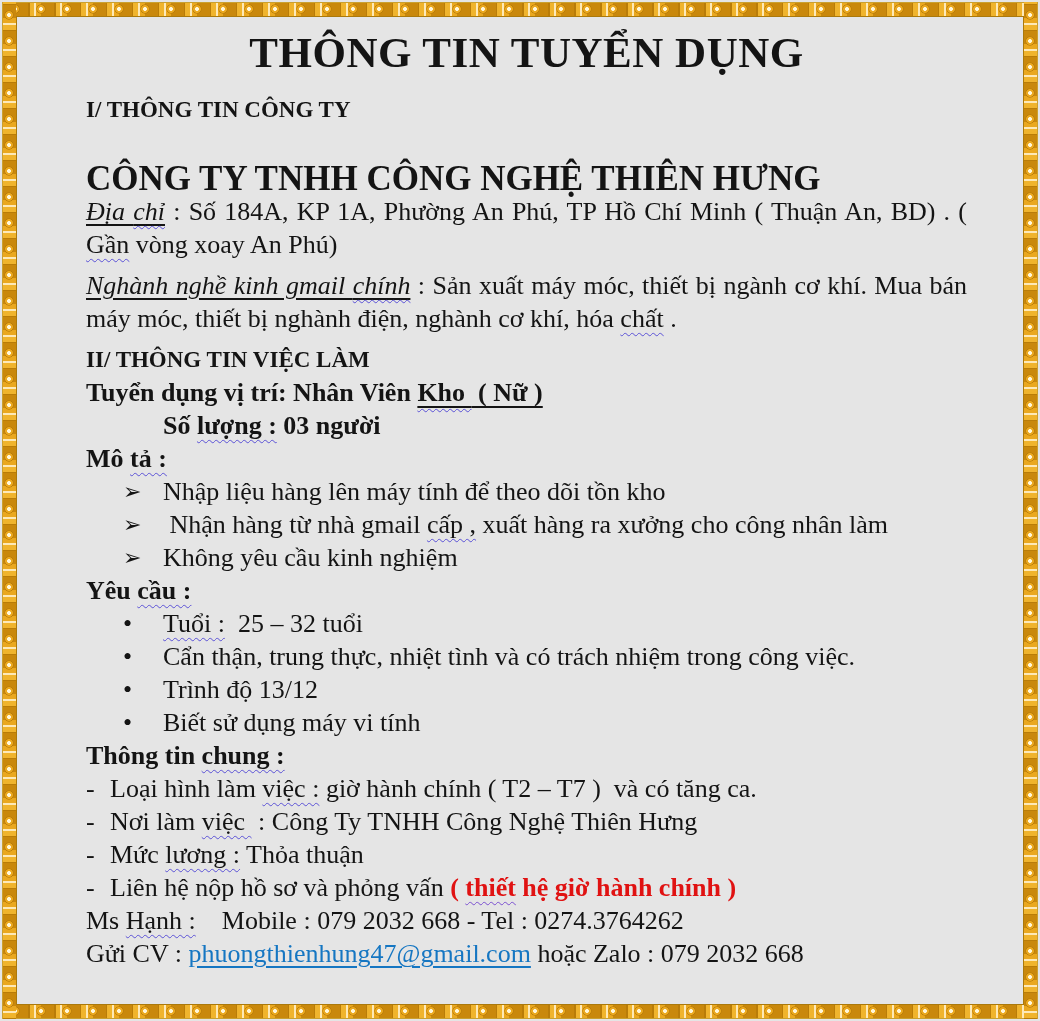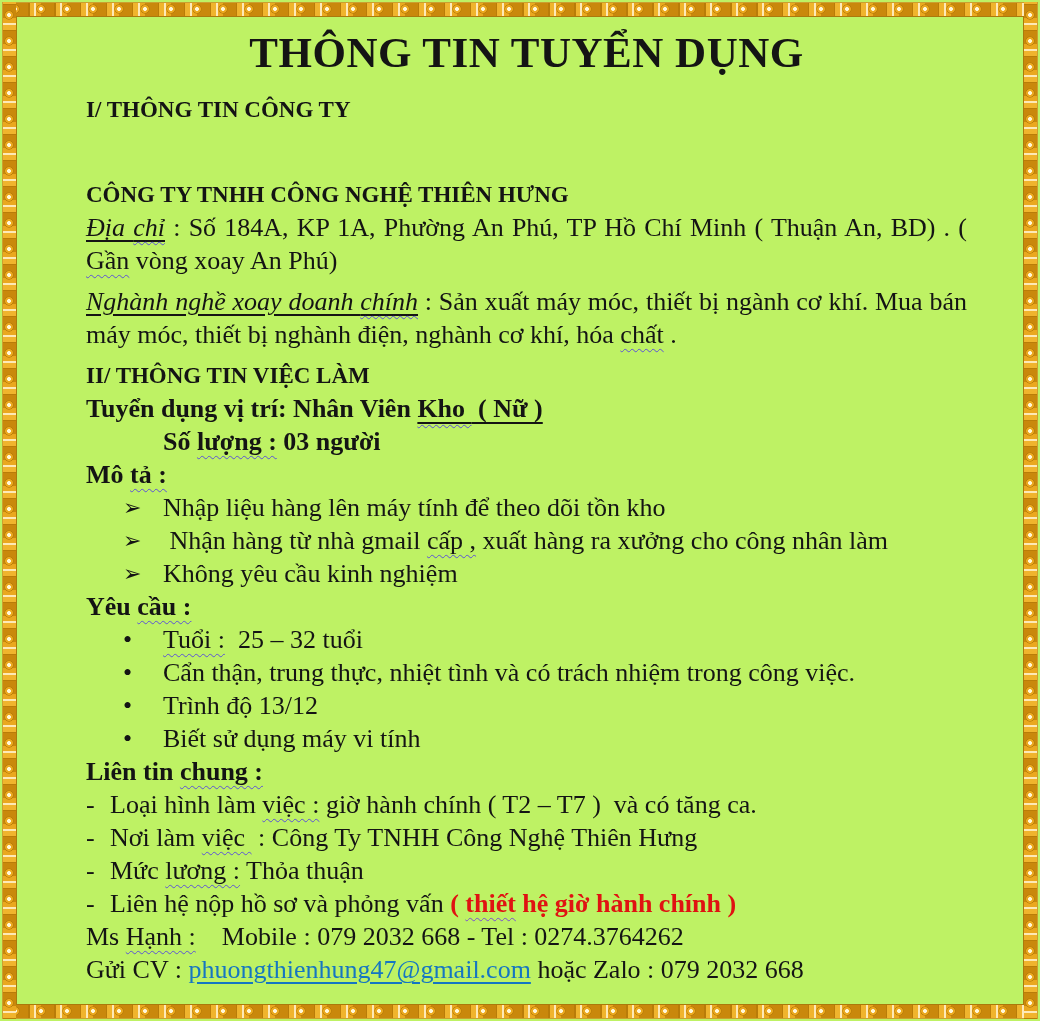--- a/index.html
+++ b/index.html
@@ -1,19 +1,19 @@
 <!DOCTYPE html>
 <html><head>
 <meta charset="utf-8">
 <style>
   html, body { margin: 0; padding: 0; background: #ffffff; }
   .page {
     position: relative;
     width: 1040px; height: 1021px;
-    background: #bef264;
+    background: #e5e5e5;
     font-family: "Liberation Serif", "DejaVu Serif", serif;
     color: #141414;
     overflow: hidden;
     box-sizing: border-box;
   }
   
   .band { position: absolute; z-index: 2; }
   .band-h {
     left: 2px; right: 2px; height: 13px;
     background-color: #fff;
@@ -45,21 +45,21 @@
     z-index: 3;
     font-size: 26px; line-height: 33px;
   }
   .doc-title {
     font-size: 43px; line-height: 1.15; font-weight: bold;
     text-align: center; letter-spacing: 0.5px;
     margin: 4px 0 0 0;
   }
   .sec-heading { font-weight: bold; font-size: 23px; }
   .h-company { margin-top: 16px; }
-  .company-name { font-weight: bold; font-size: 23px; margin-top: 52px; }
+  .company-name { font-weight: bold; font-size: 35px; margin-top: 36px; }
   .para { text-align: justify; }
   .para-industry { margin-top: 8px; }
   .h-job { margin-top: 8px; }
   .line { white-space: pre-wrap; }
   .bold { font-weight: bold; }
   .indent1 { padding-left: 77px; }
   .lbl { font-style: italic; text-decoration: underline; text-underline-offset: 4px; }
   .wavy {
     text-decoration-line: underline;
     text-decoration-style: wavy;
@@ -94,42 +94,42 @@
   <div class="content">
 
     <div class="doc-title">THÔNG TIN TUYỂN DỤNG</div>
 
     <div class="sec-heading h-company">I/ THÔNG TIN CÔNG TY</div>
 
     <div class="company-name">CÔNG TY TNHH CÔNG NGHỆ THIÊN HƯNG</div>
 
     <div class="para"><span class="lbl"><span>Địa </span><span class="wavy">chỉ</span></span><span> : </span><span>Số 184A, KP 1A, Phường An Phú, TP Hồ Chí Minh ( Thuận An, BD) . ( </span><span class="wavy">Gần</span><span> vòng xoay An Phú)</span></div>
 
-    <div class="para para-industry"><span class="lbl"><span>Nghành nghề xoay doanh </span><span class="wavy">chính</span></span><span> : </span><span>Sản xuất máy móc, thiết bị ngành cơ khí. Mua bán máy móc, thiết bị nghành điện, nghành cơ khí, hóa </span><span class="wavy">chất</span><span> .</span></div>
+    <div class="para para-industry"><span class="lbl"><span>Nghành nghề kinh gmail </span><span class="wavy">chính</span></span><span> : </span><span>Sản xuất máy móc, thiết bị ngành cơ khí. Mua bán máy móc, thiết bị nghành điện, nghành cơ khí, hóa </span><span class="wavy">chất</span><span> .</span></div>
 
     <div class="sec-heading h-job">II/ THÔNG TIN VIỆC LÀM</div>
 
     <div class="line bold"><span>Tuyển dụng vị trí: Nhân Viên </span><span class="u"><span class="wavy">Kho </span><span> ( Nữ )</span></span></div>
 
     <div class="line bold indent1"><span>Số </span><span class="wavy">lượng :</span><span> 03 người</span></div>
 
     <div class="line bold"><span>Mô </span><span class="wavy">tả :</span><span></span></div>
 
     <div class="li"><span class="marker arrow-marker">➢</span><span><span>Nhập liệu hàng lên máy tính để theo dõi tồn kho</span><span class="wavy"></span><span></span></span></div>
     <div class="li"><span class="marker arrow-marker">➢</span><span><span> Nhận hàng từ nhà gmail </span><span class="wavy">cấp ,</span><span> xuất hàng ra xưởng cho công nhân làm</span></span></div>
     <div class="li"><span class="marker arrow-marker">➢</span><span><span>Không yêu cầu kinh nghiệm</span><span class="wavy"></span><span></span></span></div>
 
     <div class="line bold"><span>Yêu </span><span class="wavy">cầu :</span><span></span></div>
 
     <div class="li"><span class="marker dot-marker">•</span><span><span></span><span class="wavy">Tuổi :</span><span>  25 – 32 tuổi</span></span></div>
     <div class="li"><span class="marker dot-marker">•</span><span><span>Cẩn thận, trung thực, nhiệt tình và có trách nhiệm trong công việc.</span><span class="wavy"></span><span></span></span></div>
     <div class="li"><span class="marker dot-marker">•</span><span><span>Trình độ 13/12</span><span class="wavy"></span><span></span></span></div>
     <div class="li"><span class="marker dot-marker">•</span><span><span>Biết sử dụng máy vi tính</span><span class="wavy"></span><span></span></span></div>
 
-    <div class="line bold"><span>Liên tin </span><span class="wavy">chung :</span><span></span></div>
+    <div class="line bold"><span>Thông tin </span><span class="wavy">chung :</span><span></span></div>
 
     <div class="dash-li"><span class="marker">-</span><span><span>Loại hình làm </span><span class="wavy">việc :</span><span> giờ hành chính ( T2 – T7 )  và có tăng ca.</span></span></div>
     <div class="dash-li"><span class="marker">-</span><span><span>Nơi làm </span><span class="wavy">việc </span><span> : Công Ty TNHH Công Nghệ Thiên Hưng</span></span></div>
     <div class="dash-li"><span class="marker">-</span><span><span>Mức </span><span class="wavy">lương :</span><span> Thỏa thuận</span></span></div>
     <div class="dash-li"><span class="marker">-</span><span><span>Liên hệ nộp hồ sơ và phỏng vấn </span><span class="red"><span>( </span><span class="wavy">thiết</span><span> hệ giờ hành chính )</span></span></span></div>
 
     <div class="line"><span>Ms </span><span class="wavy">Hạnh :</span><span>    Mobile : 079 2032 668 - Tel : 0274.3764262</span></div>
 
     <div class="line"><span>Gửi CV : </span><a class="link">phuongthienhung47@gmail.com</a><span> hoặc Zalo : 079 2032 668</span></div>
 

